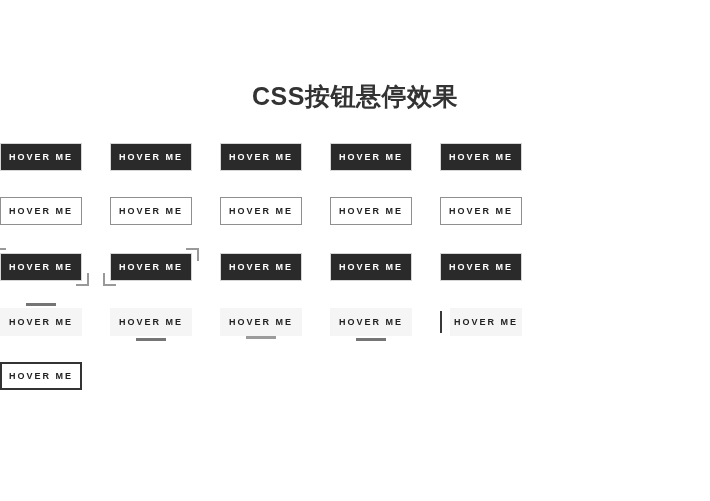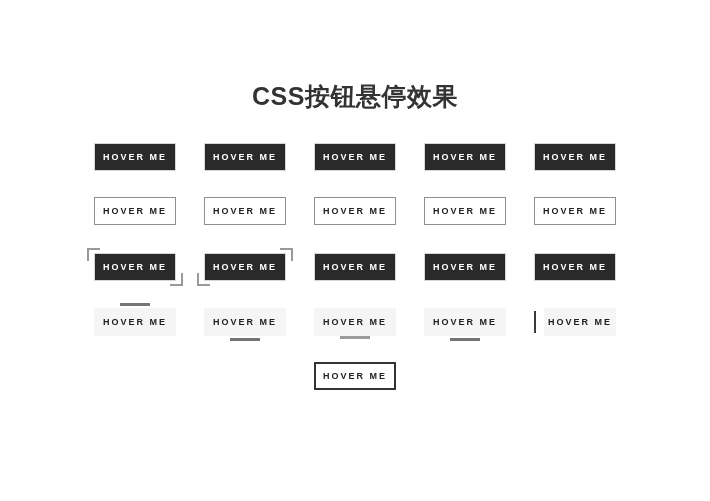--- a/index.html
+++ b/index.html
@@ -8,21 +8,21 @@
   .page { position: relative; width: 710px; height: 368px; background: #ffffff; }
 
   .title {
     position: absolute; top: 80px; left: 0; width: 710px;
     text-align: center; font-size: 25px; font-weight: bold;
     color: #333333; letter-spacing: 0.5px;
   }
 
   .row {
     position: absolute; left: 0; width: 710px;
-    display: flex; justify-content: center; gap: 28px;
+    display: flex; gap: 28px;
   }
   .row-1 { top: 143px; }
   .row-2 { top: 197px; }
   .row-3 { top: 253px; }
   .row-4 { top: 308px; }
   .row-5 { top: 362px; }
 
   .btn {
     position: relative; width: 82px; height: 28px;
     display: flex; align-items: center; justify-content: center;

